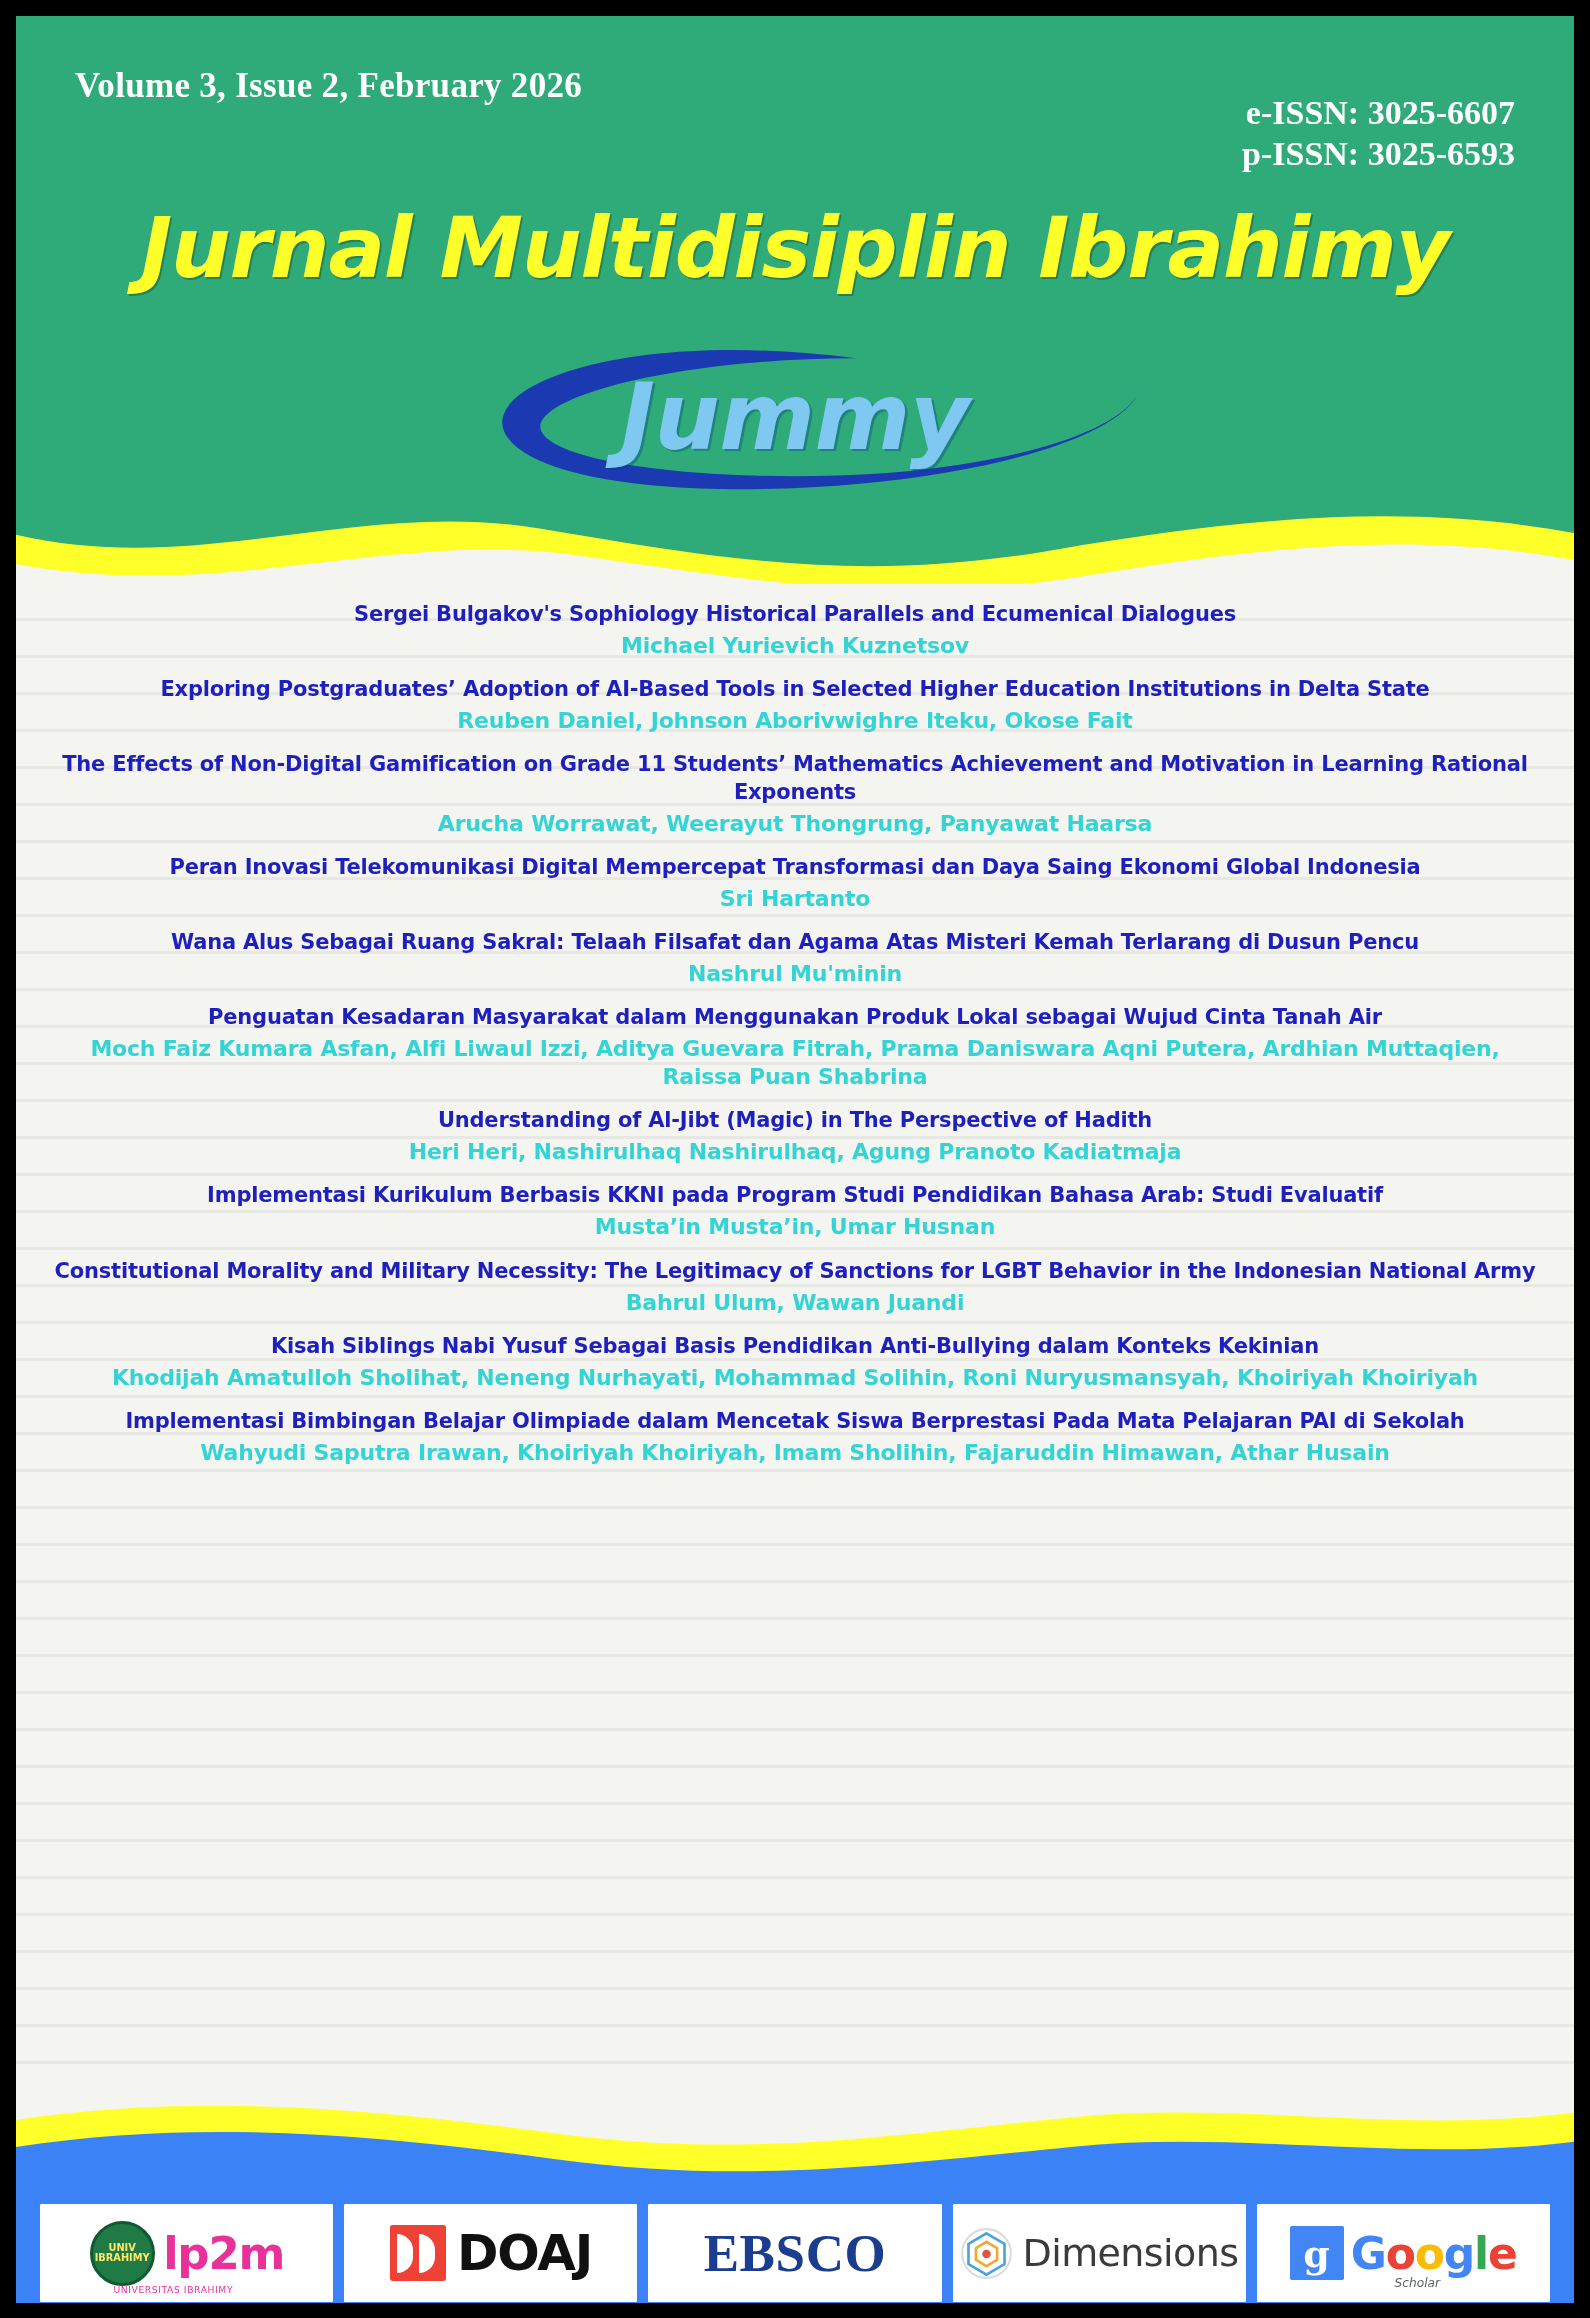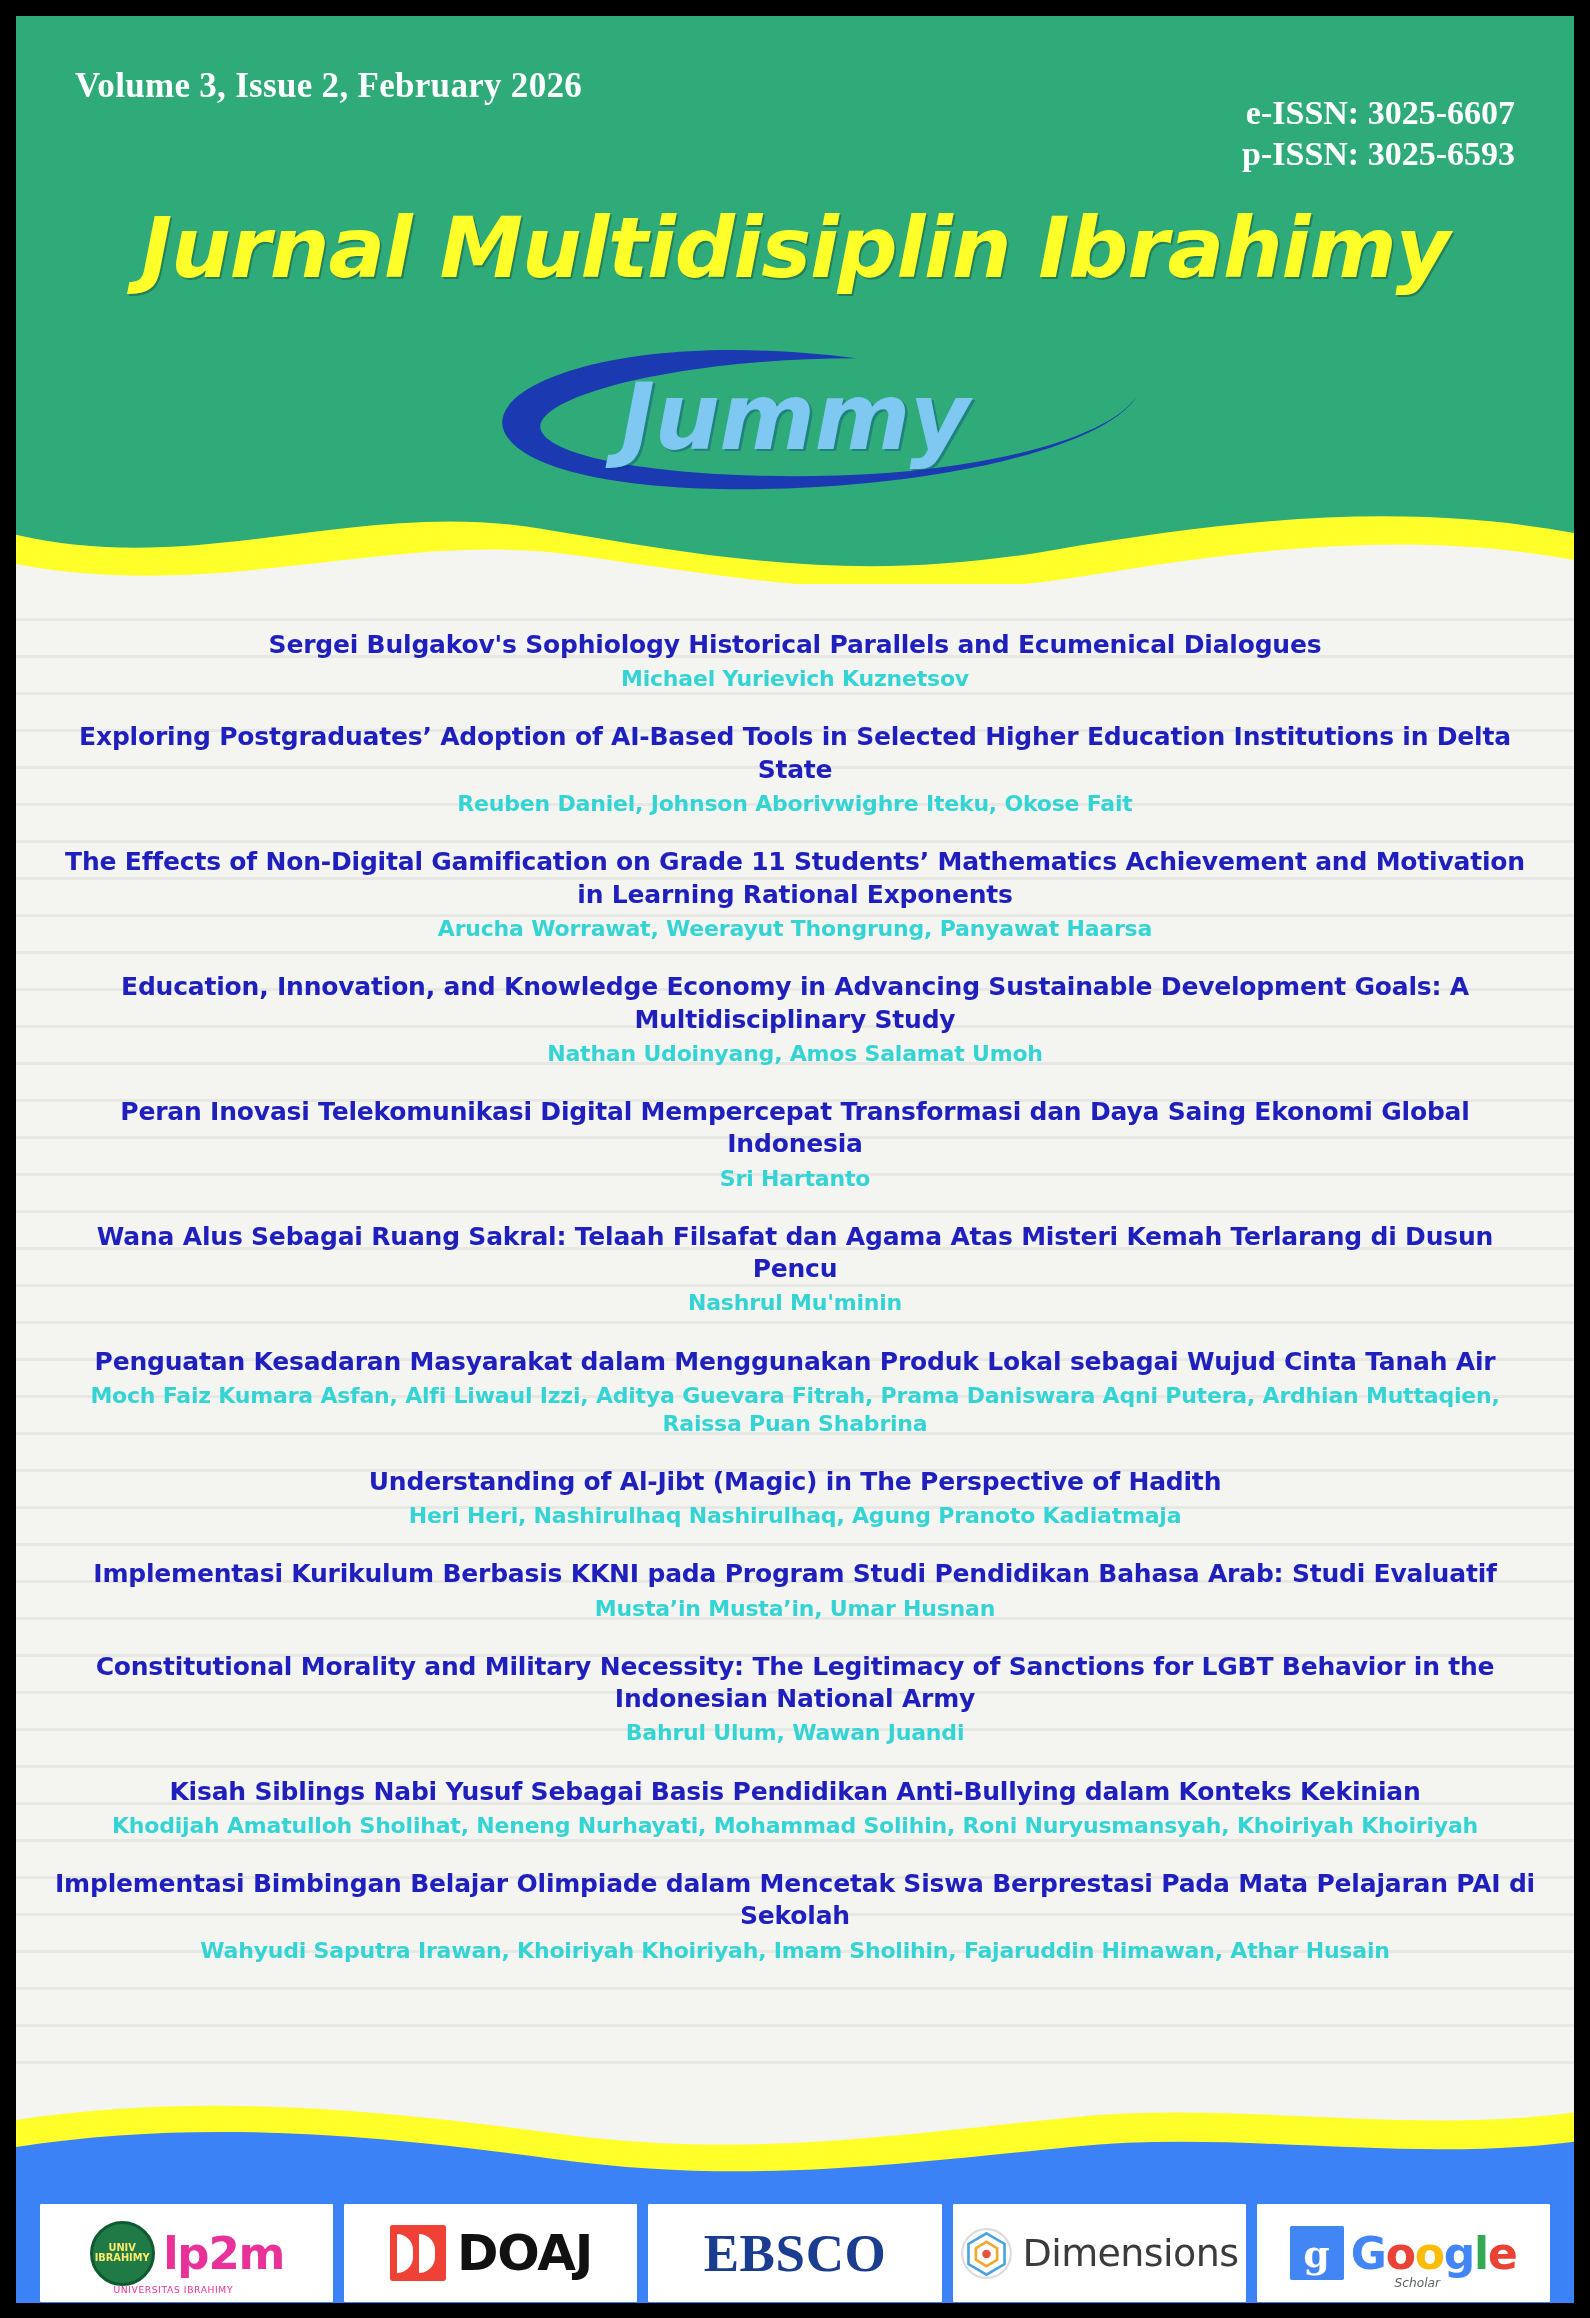--- a/index.html
+++ b/index.html
@@ -120,25 +120,24 @@
     box-sizing: border-box;
   }
   .article {
     text-align: center;
     margin: 0 0 16px 0;
     padding: 0 12.2px;
   }
   .article .title {
     font-family: "DejaVu Sans", sans-serif;
     font-weight: bold;
-    font-size: 25px;
+    font-size: 21px;
     line-height: 1.30;
     color: #1f1fbe;
     letter-spacing: -0.2px;
-    margin-top: 28px;
   }
   .article .authors {
     font-family: "DejaVu Sans", sans-serif;
     font-weight: bold;
     font-size: 22px;
     line-height: 1.28;
     color: #35d4d4;
     margin-top: 3.7px;
     letter-spacing: -0.2px;
   }
@@ -317,24 +316,20 @@
     <div class="article">
       <div class="title">Exploring Postgraduates’ Adoption of AI-Based Tools in Selected Higher Education Institutions in Delta State</div>
       <div class="authors">Reuben Daniel, Johnson Aborivwighre Iteku, Okose Fait</div>
     </div>
 
     <div class="article">
       <div class="title">The Effects of Non-Digital Gamification on Grade 11 Students’ Mathematics Achievement and Motivation in Learning Rational Exponents</div>
       <div class="authors">Arucha Worrawat, Weerayut Thongrung, Panyawat Haarsa</div>
     </div>
 
-    <div class="article">
-      <div class="title">Education, Innovation, and Knowledge Economy in Advancing Sustainable Development Goals: A Multidisciplinary Study</div>
-      <div class="authors">Nathan Udoinyang, Amos Salamat Umoh</div>
-    </div>
 
     <div class="article">
       <div class="title">Peran Inovasi Telekomunikasi Digital Mempercepat Transformasi dan Daya Saing Ekonomi Global Indonesia</div>
       <div class="authors">Sri Hartanto</div>
     </div>
 
     <div class="article">
       <div class="title">Wana Alus Sebagai Ruang Sakral: Telaah Filsafat dan Agama Atas Misteri Kemah Terlarang di Dusun Pencu</div>
       <div class="authors">Nashrul Mu'minin</div>
     </div>

